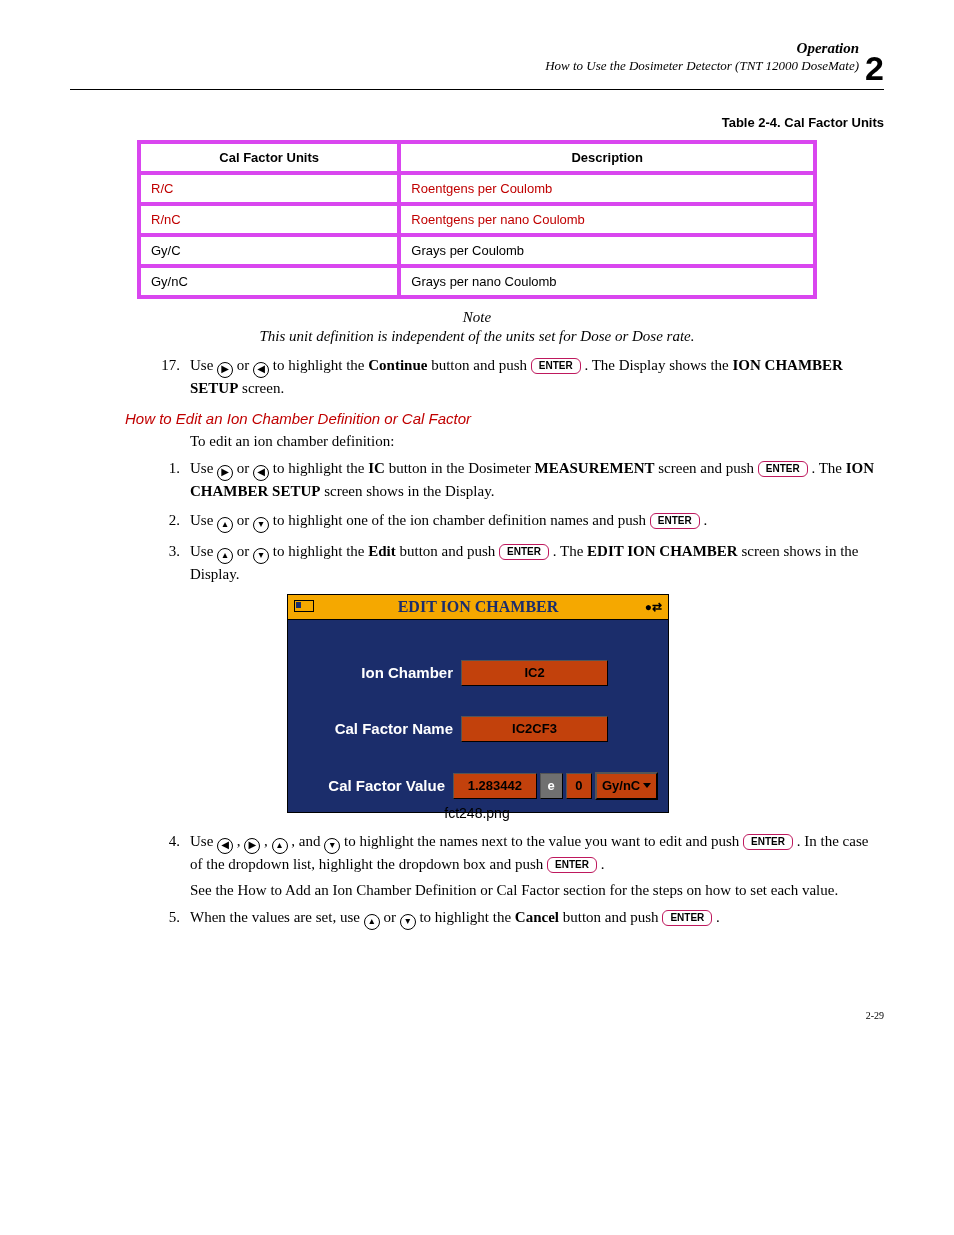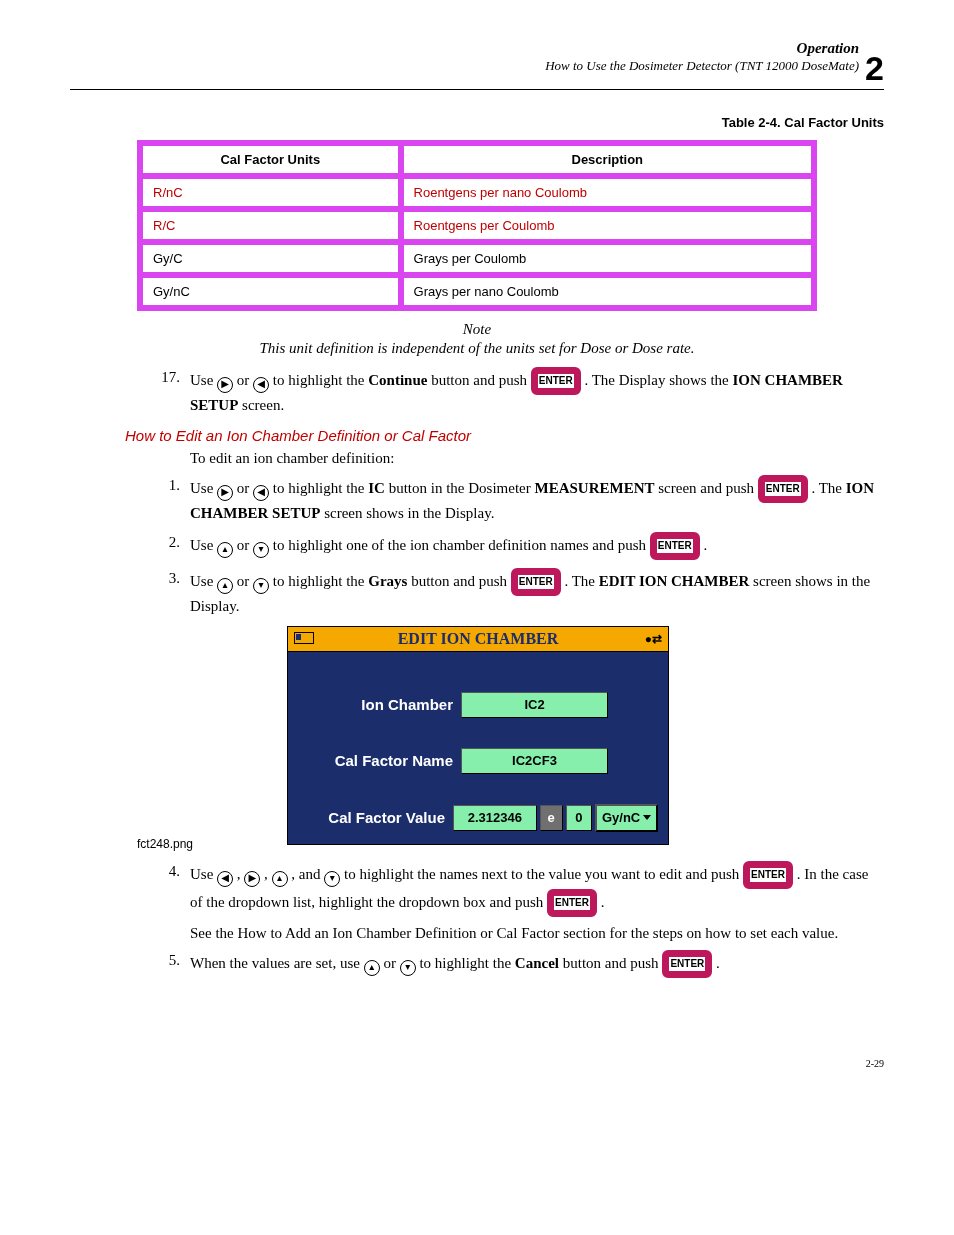--- a/index.html
+++ b/index.html
@@ -19,51 +19,51 @@
     line-height: 1.2;
   }
   .hdr-line1 { font-style: italic; font-weight: bold; display: inline; vertical-align: bottom;}
   .hdr-line2 { font-style: italic; font-size: 13px; display:inline;text-align:right;}
   .chapter-num { font-family: Arial, sans-serif; font-size: 34px; font-weight: bold; display:inline-block; margin-left: 6px; vertical-align: middle;}
   .hdr-top {display:flex; align-items:flex-end; justify-content:flex-end;}
   .hdr-text{display:inline-block; text-align:right; line-height:1.1; margin-bottom:16px;}
 
   .table-caption { text-align: right; font-family: Arial, sans-serif; font-weight: bold; font-size: 13px; margin: 10px 0;}
   table.cal { width: 680px; margin: 0 auto 10px auto; border-collapse: collapse; font-family: Arial, sans-serif; font-size: 13px;}
-  table.cal th, table.cal td { border: 6px solid #d946ef; padding: 6px 10px;}
+  table.cal th, table.cal td { border: 4px solid #d946ef; padding: 6px 10px;}
   table.cal th { text-align: center; font-weight: bold;}
   .red { color: #c00000; }
 
   .note-label { text-align: center; font-style: italic; font-family: "Times New Roman", serif; margin: 8px 0 2px 0;}
   .note-text { text-align: center; font-style: italic; font-family: "Times New Roman", serif; margin-bottom: 10px;}
 
   ol.steps { margin: 0; padding-left: 0; list-style: none; }
   ol.steps > li { margin-bottom: 8px; padding-left: 120px; position: relative; line-height: 1.35;}
   ol.steps > li > .num { position: absolute; left: 80px; top:0; width: 30px; text-align: right;}
   .bold { font-weight: bold; }
   .heading2 { color: #c00000; font-style: italic; font-family: Arial, sans-serif; font-size: 15px; margin: 12px 0 6px 55px;}
   .body-indent { margin-left: 120px; margin-bottom:8px;}
 
   .keycap {
     display: inline-block;
-    border: 7px solid #be185d;
+    border: 1px solid #be185d;
     border-radius: 6px;
-    padding: 0 1px;
+    padding: 0 7px;
     font-family: Arial, sans-serif;
     font-weight: bold;
     font-size: 10px;
     line-height: 14px;
     vertical-align: 1px;
   }
   .arrowcap {
     display:inline-block; width:14px; height:14px; border:1px solid #000; border-radius:50%;
     font-size:10px; line-height:12px; text-align:center; vertical-align:-2px;
     font-family: Arial, sans-serif;
   }
-  .img-label { font-family: Arial, sans-serif; font-size:12px; text-align:left; width:680px; margin: -12px auto 10px auto;}
+  .img-label { font-family: Arial, sans-serif; font-size:14px; text-align:center; width:680px; margin: -12px auto 10px auto;}
 
   
   .screen-wrap { width: 380px; margin: 10px auto 4px auto; }
   .screen {
     width: 380px;
     background: #1b2d6b;
     border: 1px solid #000;
   }
   .titlebar {
     background: #f5a800;
@@ -80,21 +80,21 @@
   .tb-right { font-size:12px; font-family:Arial,sans-serif; color:#000; font-weight:bold; text-align:right;}
 
   .sc-body { padding: 25px 10px 12px 10px; margin-top: 15px; }
   .sc-row { display:flex; align-items:center; margin-bottom: 30px; }
   .sc-row:last-of-type { margin-bottom:0;}
   .sc-label {
     width:155px; text-align:right; padding-right:8px;
     color:#fff; font-family: Arial, sans-serif; font-weight:bold; font-size:15px;
   }
   .sc-field {
-    background:#86efac; border:1px solid #000; border-top-color:#555; border-left-color:#555;
+    background:#c2410c; border:1px solid #000; border-top-color:#555; border-left-color:#555;
     color:#000; font-family: Arial, sans-serif; font-weight:bold; font-size:13px;
     text-align:center; height:24px; line-height:24px;
   }
   .sc-field.wide{ width:145px;}
   .sc-field.med{ width:86px;}
   .sc-field.sm{ width:26px; margin-left:3px;}
   .sc-field.smE{ width:22px; margin-left:3px; background:#707070; color:#fff;}
   .sc-dd{ width:62px; margin-left:3px; border-width:2px; display:flex; align-items:center; justify-content:center; gap:3px;}
   .dd-arrow{ width:0; height:0; border-left:4px solid transparent; border-right:4px solid transparent; border-top:5px solid #000;}
 
@@ -121,26 +121,26 @@
 </div>
 
 <div class="table-caption">Table 2-4. Cal Factor Units</div>
 <table class="cal">
   <tbody>
       <tr>
     <th>Cal Factor Units</th>
     <th>Description</th>
   </tr>
   <tr>
+    <td class="red">R/C</td>
+    <td class="red">Roentgens per Coulomb</td>
+  </tr>
+  <tr>
     <td class="red">R/nC</td>
     <td class="red">Roentgens per nano Coulomb</td>
-  </tr>
-  <tr>
-    <td class="red">R/C</td>
-    <td class="red">Roentgens per Coulomb</td>
   </tr>
   <tr>
     <td>Gy/C</td>
     <td>Grays per Coulomb</td>
   </tr>
   <tr>
     <td>Gy/nC</td>
     <td>Grays per nano Coulomb</td>
   </tr>
 </tbody>
@@ -196,21 +196,21 @@
     <span class="keycap">ENTER</span>
     <span>.</span>
   </li>
   <li>
     <span class="num">3.</span>
     <span>Use </span>
     <span class="arrowcap">▴</span>
     <span> or </span>
     <span class="arrowcap">▾</span>
     <span> to highlight the </span>
-    <span class="bold">Grays</span>
+    <span class="bold">Edit</span>
     <span> button and push </span>
     <span class="keycap">ENTER</span>
     <span>. The </span>
     <span class="bold">EDIT ION CHAMBER</span>
     <span> screen shows in the Display.</span>
   </li>
 </ol>
 
 <div class="screen-wrap">
 <div class="screen">
@@ -223,21 +223,21 @@
     <div class="sc-row">
       <div class="sc-label">Ion Chamber</div>
       <div class="sc-field wide">IC2</div>
     </div>
     <div class="sc-row">
       <div class="sc-label">Cal Factor Name</div>
       <div class="sc-field wide">IC2CF3</div>
     </div>
     <div class="sc-row">
       <div class="sc-label">Cal Factor Value</div>
-      <div class="sc-field med">2.312346</div>
+      <div class="sc-field med">1.283442</div>
       <div class="sc-field smE">e</div>
       <div class="sc-field sm">0</div>
       <div class="sc-field sc-dd">
         <span>Gy/nC</span>
         <span class="dd-arrow"></span>
       </div>
     </div>
   </div>
 </div>
 </div>

